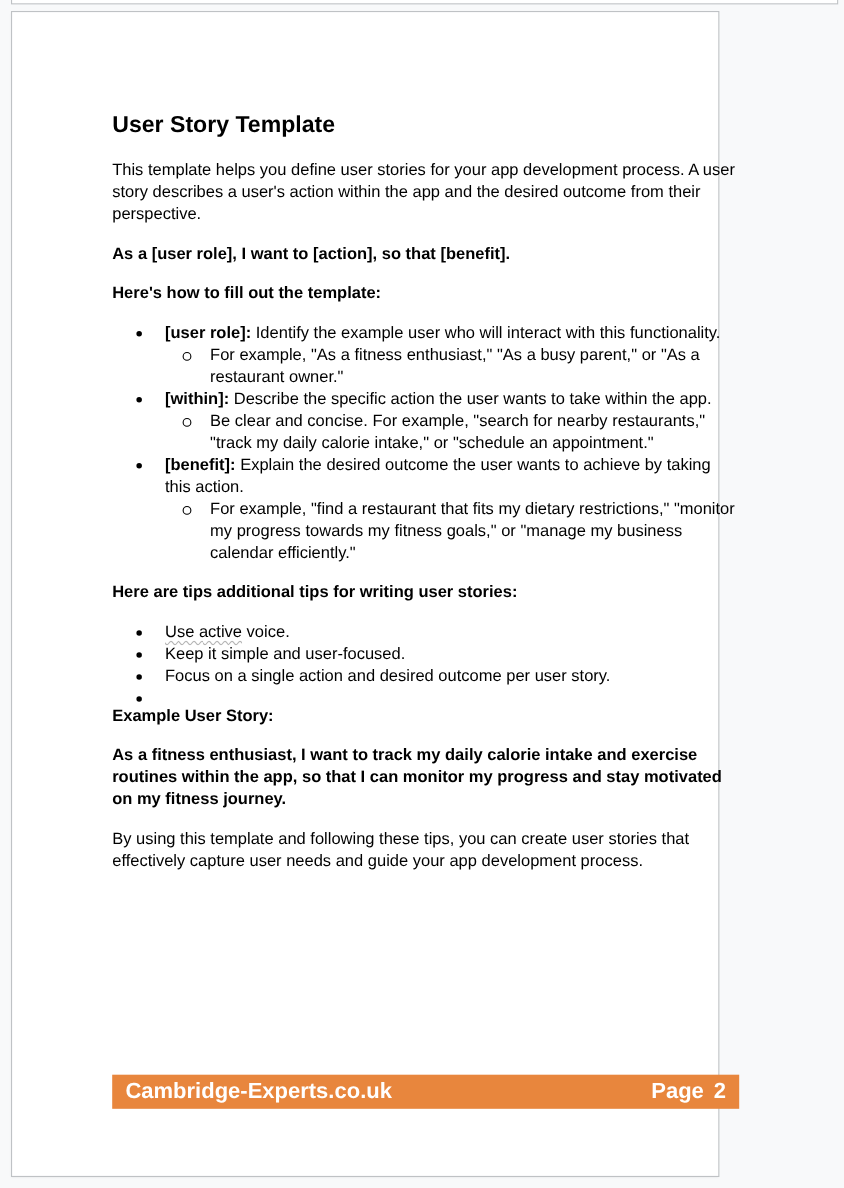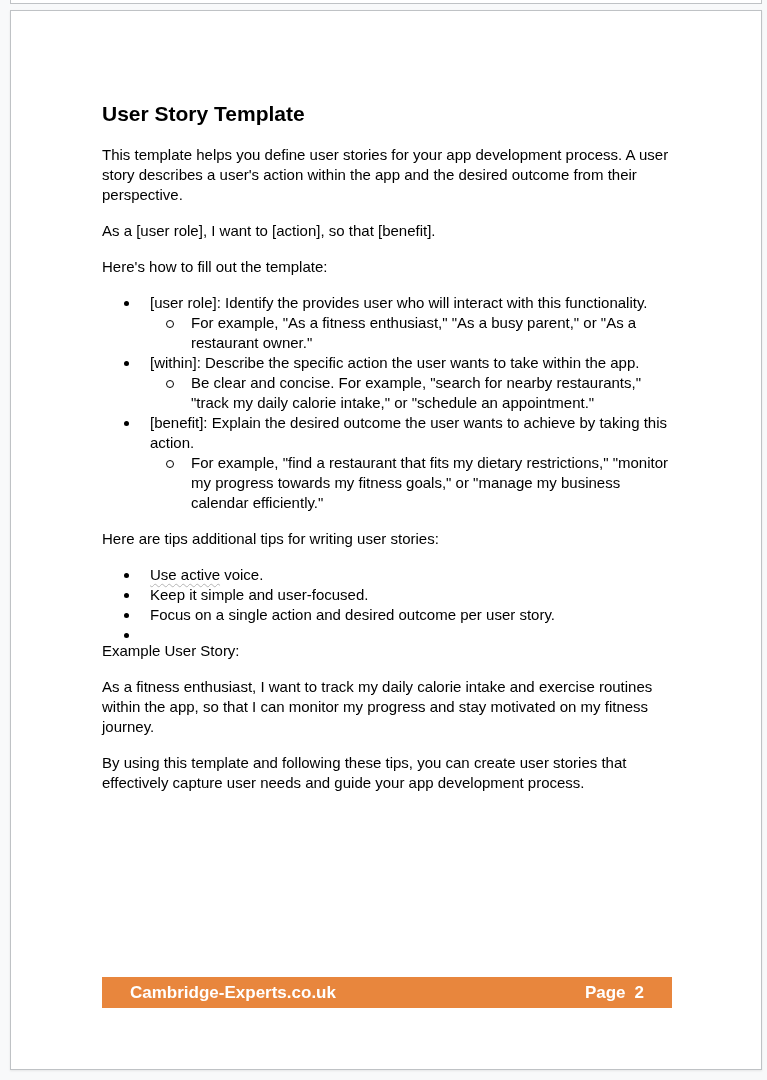--- a/index.html
+++ b/index.html
@@ -26,21 +26,21 @@
     width: 752px;
     height: 6px;
     background: #ffffff;
     border: 1px solid #bfc2c5;
     box-sizing: border-box;
   }
   .page {
     position: absolute;
     left: 10px;
     top: 10px;
-    width: 752px;
+    width: 644px;
     height: 1060px;
     background: #ffffff;
     border: 1px solid #bfc2c5;
     box-sizing: border-box;
     box-shadow: 0 1px 2px rgba(0,0,0,0.08);
   }
   .content {
     position: absolute;
     left: 91px;
     top: 90px;
@@ -50,21 +50,21 @@
   }
   h1.doc-title {
     margin: 0 0 18px 0;
     font-size: 21px;
     line-height: 26px;
     font-weight: bold;
   }
   p.para {
     margin: 0 0 16px 0;
   }
-  .b { font-weight: normal; }
+  .b { font-weight: bold; }
   .list { margin: 0 0 16px 0; }
   .li1 {
     position: relative;
     padding-left: 48px;
   }
   .li2 {
     position: relative;
     padding-left: 89px;
   }
   .dot {
@@ -95,25 +95,25 @@
   }
   .footer {
     position: absolute;
     left: 91px;
     top: 966px;
     width: 570px;
     height: 31px;
     background: #e8863d;
     color: #ffffff;
     font-weight: bold;
-    font-size: 17px;
+    font-size: 20px;
     display: flex;
     align-items: center;
     justify-content: space-between;
-    padding: 0 28px;
+    padding: 0 12px;
     box-sizing: border-box;
   }
   .footer-page {
     display: inline-flex;
     gap: 9px;
   }
 </style>
 </head>
 <body>
 
@@ -127,21 +127,21 @@
 
       <p class="para">This template helps you define user stories for your app development process. A user story describes a user's action within the app and the desired outcome from their perspective.</p>
 
       <p class="para b">As a [user role], I want to [action], so that [benefit].</p>
 
       <p class="para b">Here's how to fill out the template:</p>
 
       <div class="list">
         <div class="li1">
           <span class="dot"></span>
-          <span><span class="b">[user role]:</span> <span>Identify the provides user who will interact with this functionality.</span></span>
+          <span><span class="b">[user role]:</span> <span>Identify the example user who will interact with this functionality.</span></span>
         </div>
         <div class="li2">
           <span class="ring"></span>
           <span>For example, "As a fitness enthusiast," "As a busy parent," or "As a restaurant owner."</span>
         </div>
 
         <div class="li1">
           <span class="dot"></span>
           <span><span class="b">[within]:</span> <span>Describe the specific action the user wants to take within the app.</span></span>
         </div>

